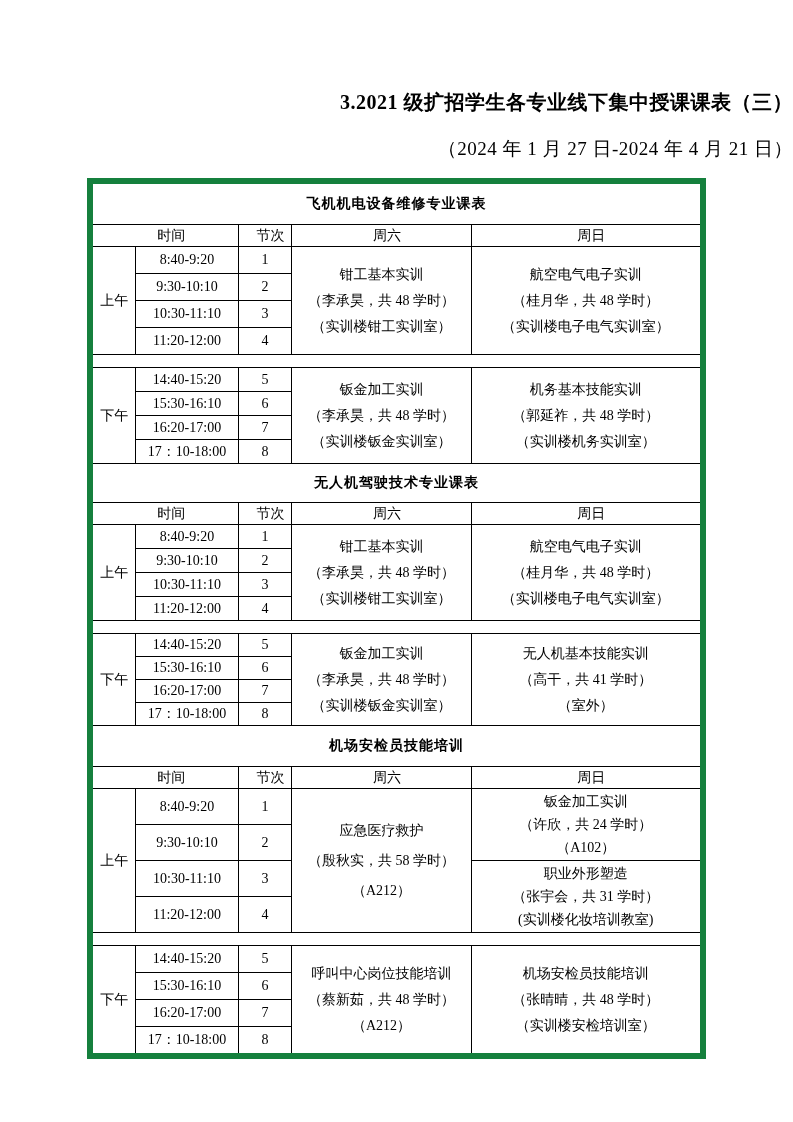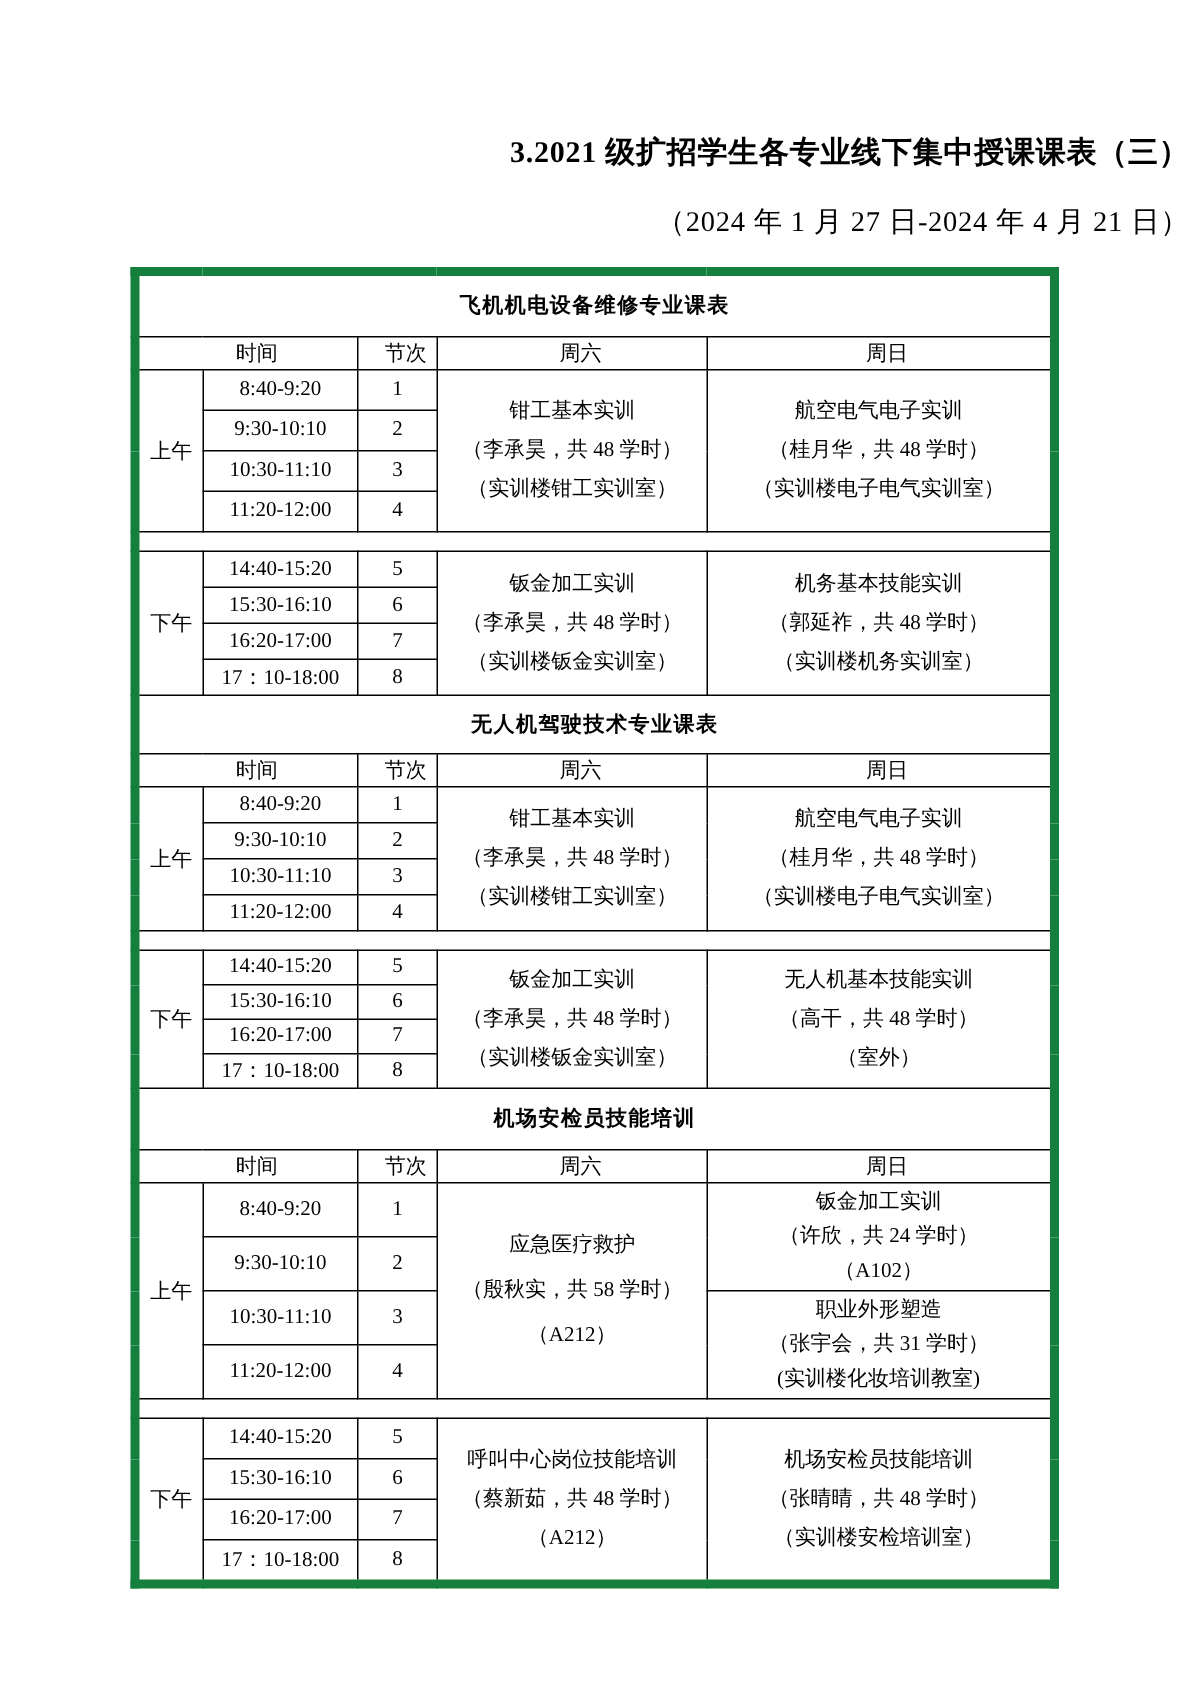--- a/index.html
+++ b/index.html
@@ -169,21 +169,21 @@
         <td class="session" rowspan="4">下午</td>
         <td class="r22">14:40-15:20</td>
         <td class="r22">5</td>
         <td class="course" rowspan="4">
           <div class="ln">钣金加工实训</div>
           <div class="ln">（李承昊，共 48 学时）</div>
           <div class="ln">（实训楼钣金实训室）</div>
         </td>
         <td class="course" rowspan="4">
           <div class="ln">无人机基本技能实训</div>
-          <div class="ln">（高干，共 48 学时）</div>
+          <div class="ln">（高干，共 41 学时）</div>
           <div class="ln">（室外）</div>
         </td>
       </tr>
       <tr>
         <td class="r22">15:30-16:10</td>
         <td class="r22">6</td>
       </tr>
       <tr>
         <td class="r22">16:20-17:00</td>
         <td class="r22">7</td>

